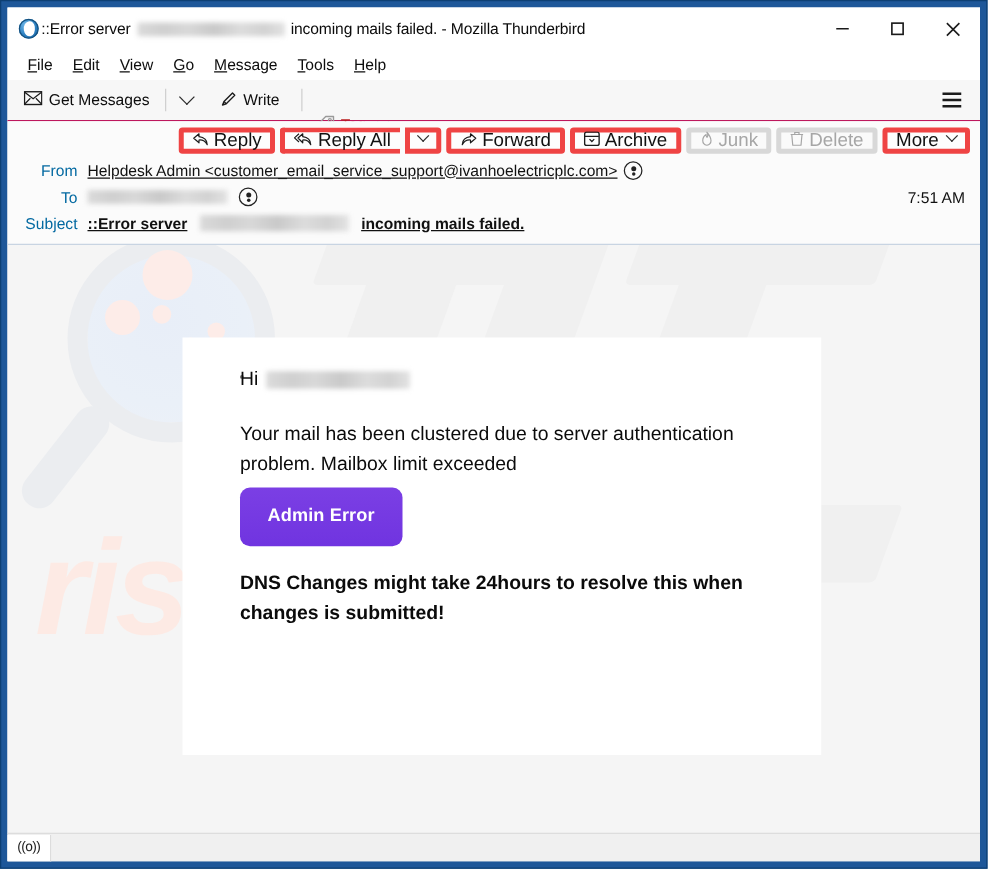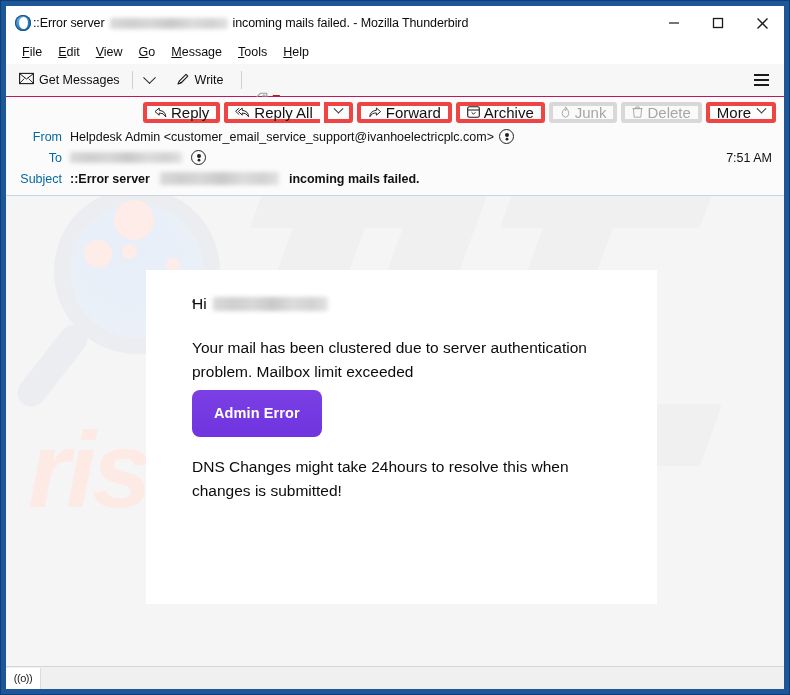--- a/index.html
+++ b/index.html
@@ -211,20 +211,21 @@
     padding-right: 8px;
     font-size: 12.5px;
   }
   .hdrvalue {
     color: #111;
     display: flex;
     align-items: center;
     gap: 5px;
     flex: 1 1 auto;
     min-width: 0;
+    text-decoration: underline;
   }
   .hdrvalue.bold { font-weight: bold; }
   .hdrtime {
     margin-left: auto;
     font-size: 12.5px;
     color: #111;
     padding-right: 2px;
     flex: 0 0 auto;
   }
   .person-icon {
@@ -324,21 +325,21 @@
   .mailbody {
     position: absolute;
     left: 186px; top: 96px;
     width: 420px;
     font-size: 15.5px;
     color: #0b0b0b;
     line-height: 1.55;
   }
   .mb-hi { display:flex; align-items:center; margin-bottom: 20px; font-size: 15.5px; }
   .mb-p { margin: 0 0 6px 0; }
-  .mb-p2 { margin: 18px 0 0 0; }
+  .mb-p2 { margin: 18px 0 0 0; font-weight: bold; }
   .debug-btn {
     display: inline-block;
     background: linear-gradient(180deg,#7b3fe4 0%,#7034e0 100%);
     color: #ffffff;
     font-weight: bold;
     font-size: 14.5px;
     padding: 12px 22px;
     border-radius: 8px;
     letter-spacing: 0.1px;
   }

